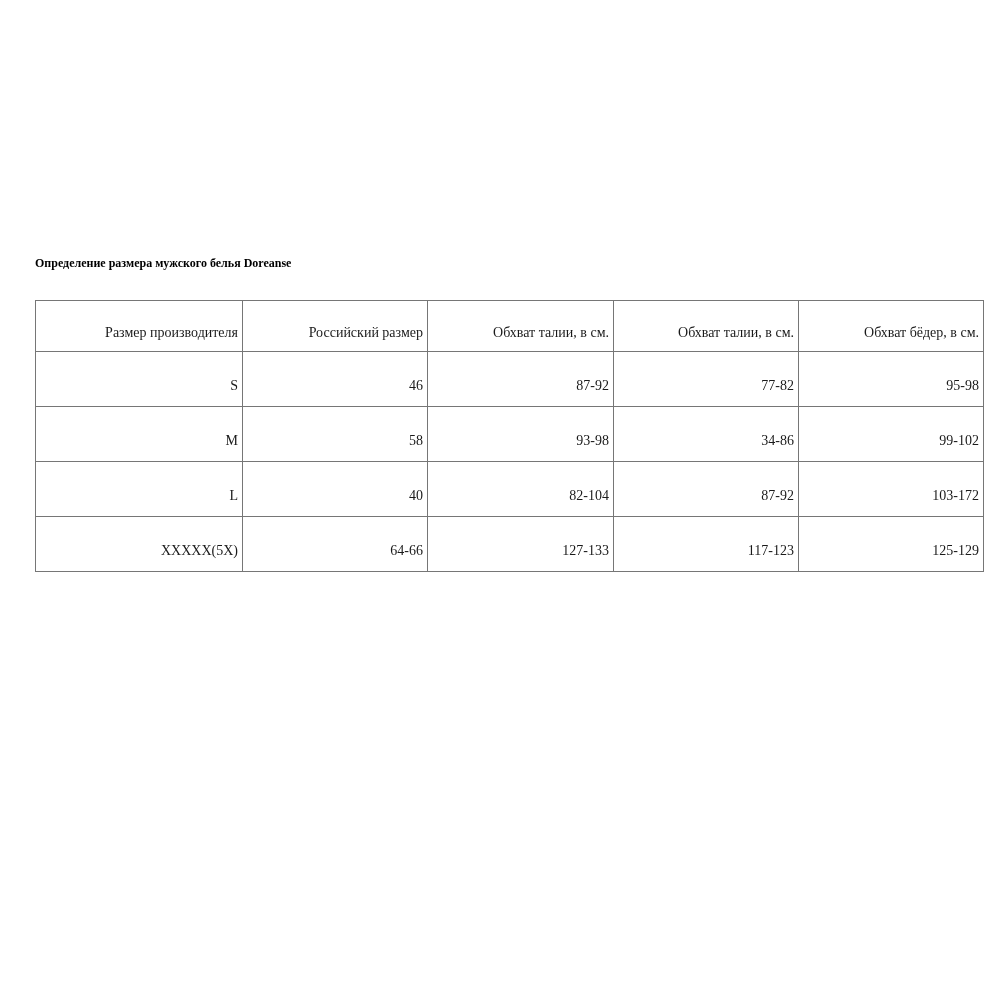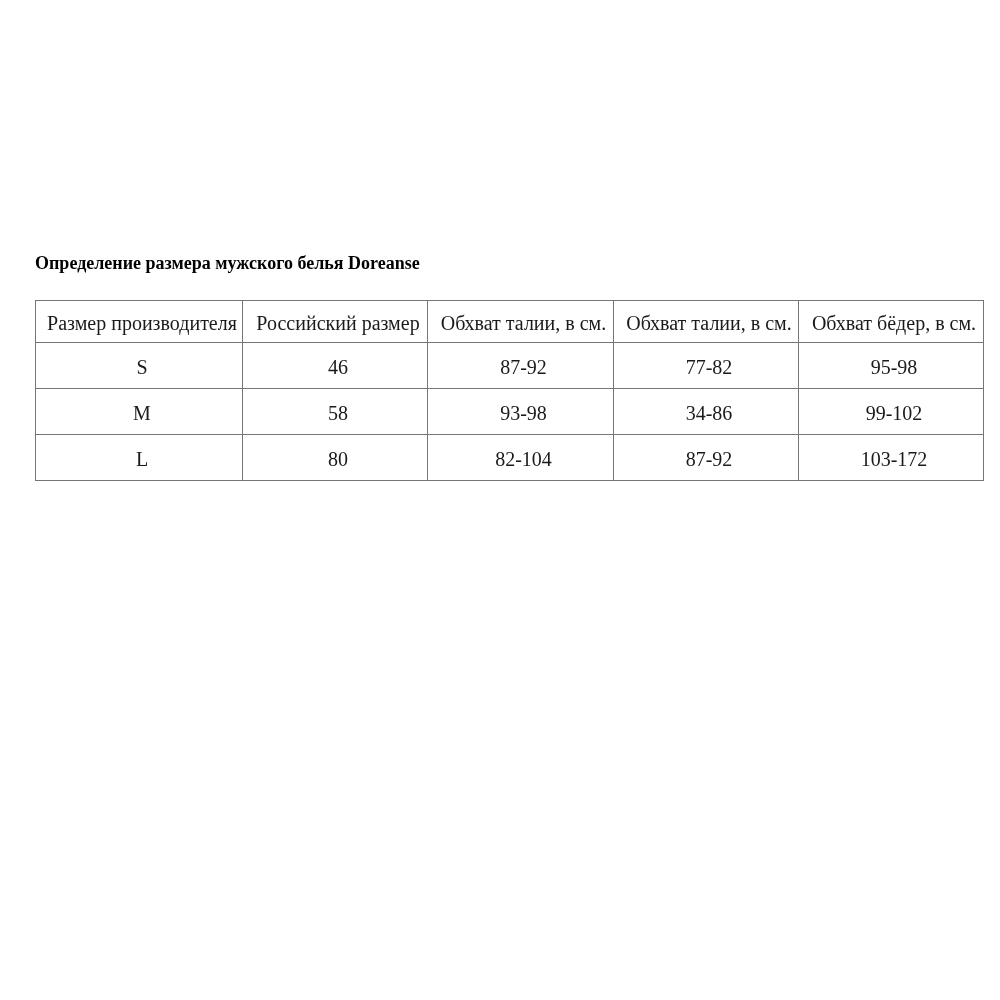--- a/index.html
+++ b/index.html
@@ -9,44 +9,44 @@
   }
   body {
     width: 1000px;
     height: 1000px;
     font-family: "Liberation Serif", "DejaVu Serif", serif;
     color: #1a1a1a;
     overflow: hidden;
   }
   .page-title {
     margin: 253px 0 0 35px;
-    font-size: 18px;
+    font-size: 12px;
     line-height: 20px;
     font-weight: bold;
     color: #000000;
   }
   table.size-table {
     border-collapse: collapse;
     table-layout: fixed;
     width: 948px;
     margin: 27px 0 0 35px;
   }
   table.size-table col.c1 { width: 207px; }
   table.size-table col.c2 { width: 185px; }
   table.size-table col.c3 { width: 186px; }
   table.size-table col.c4 { width: 185px; }
   table.size-table col.c5 { width: 185px; }
   table.size-table th,
   table.size-table td {
     border: 1px solid #767676;
-    font-size: 20px;
+    font-size: 14px;
     font-weight: normal;
-    text-align: center;
+    text-align: right;
     vertical-align: middle;
-    padding: 4px 4px 0 10px;
+    padding: 13px 4px 0 10px;
     white-space: nowrap;
     overflow: hidden;
   }
   table.size-table th { height: 37px; }
   table.size-table td { height: 41px; }
 </style>
 </head>
 <body>
 
 <div class="page-title">Определение размера мужского белья Doreanse</div>
@@ -78,19 +78,26 @@
       </tr>
       <tr>
         <td>M</td>
         <td>58</td>
         <td>93-98</td>
         <td>34-86</td>
         <td>99-102</td>
       </tr>
       <tr>
         <td>L</td>
-        <td>80</td>
+        <td>40</td>
         <td>82-104</td>
         <td>87-92</td>
         <td>103-172</td>
+      </tr>
+      <tr>
+        <td>XXXXX(5X)</td>
+        <td>64-66</td>
+        <td>127-133</td>
+        <td>117-123</td>
+        <td>125-129</td>
       </tr>
     </tbody>
 </table>
 
 </body></html>

